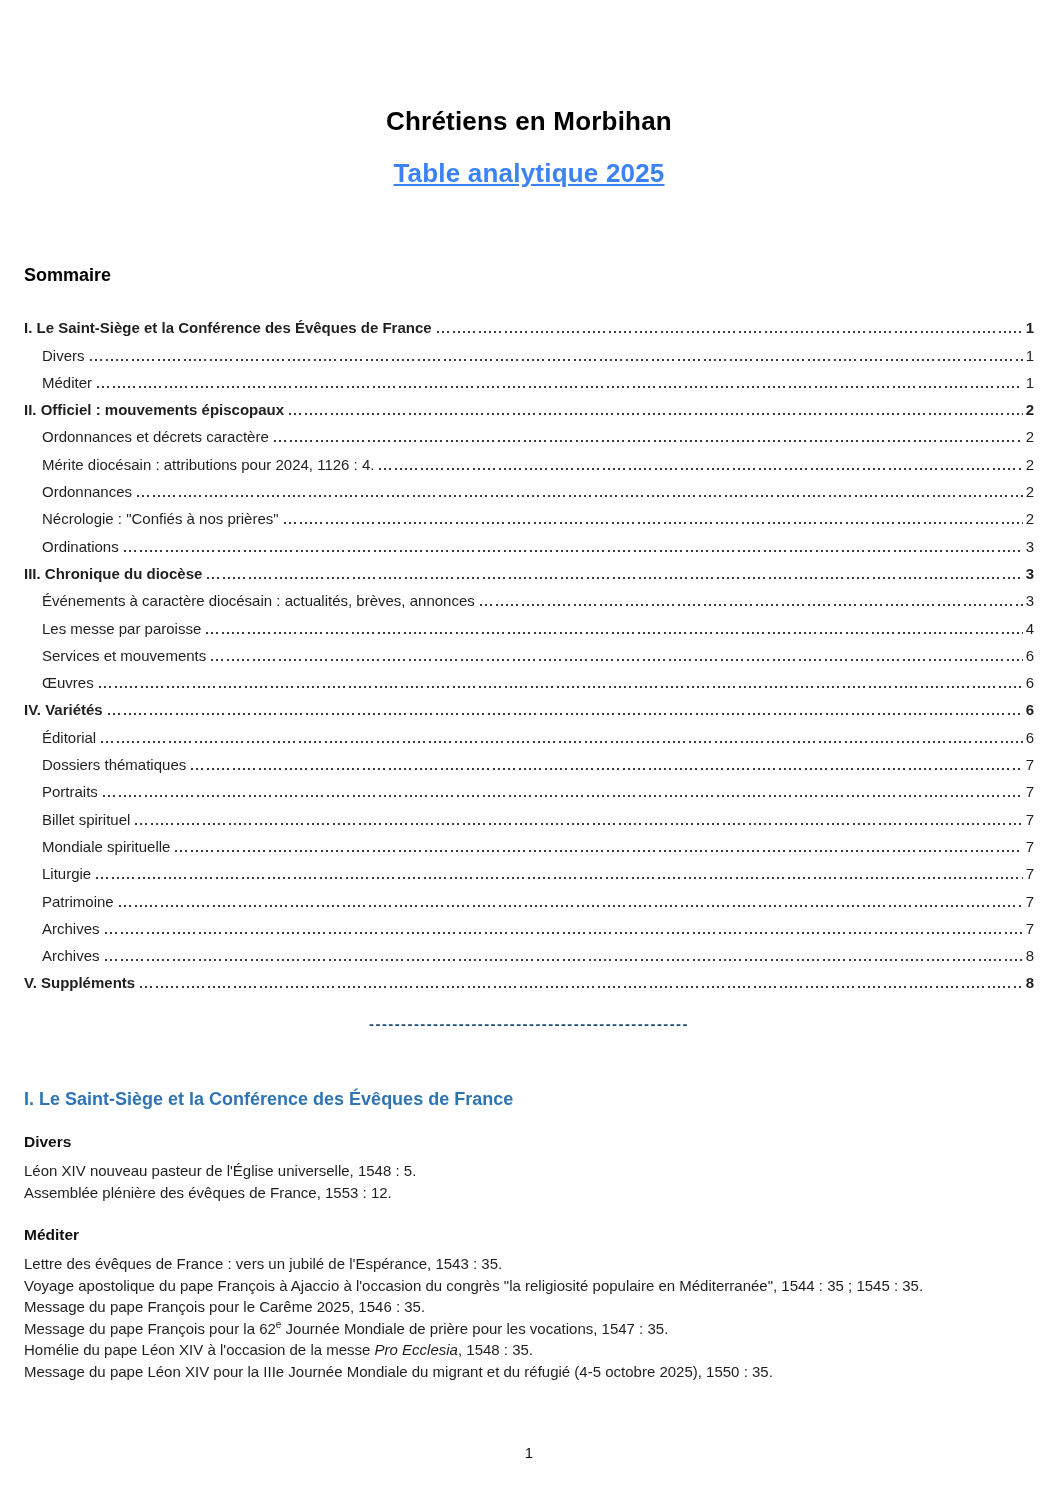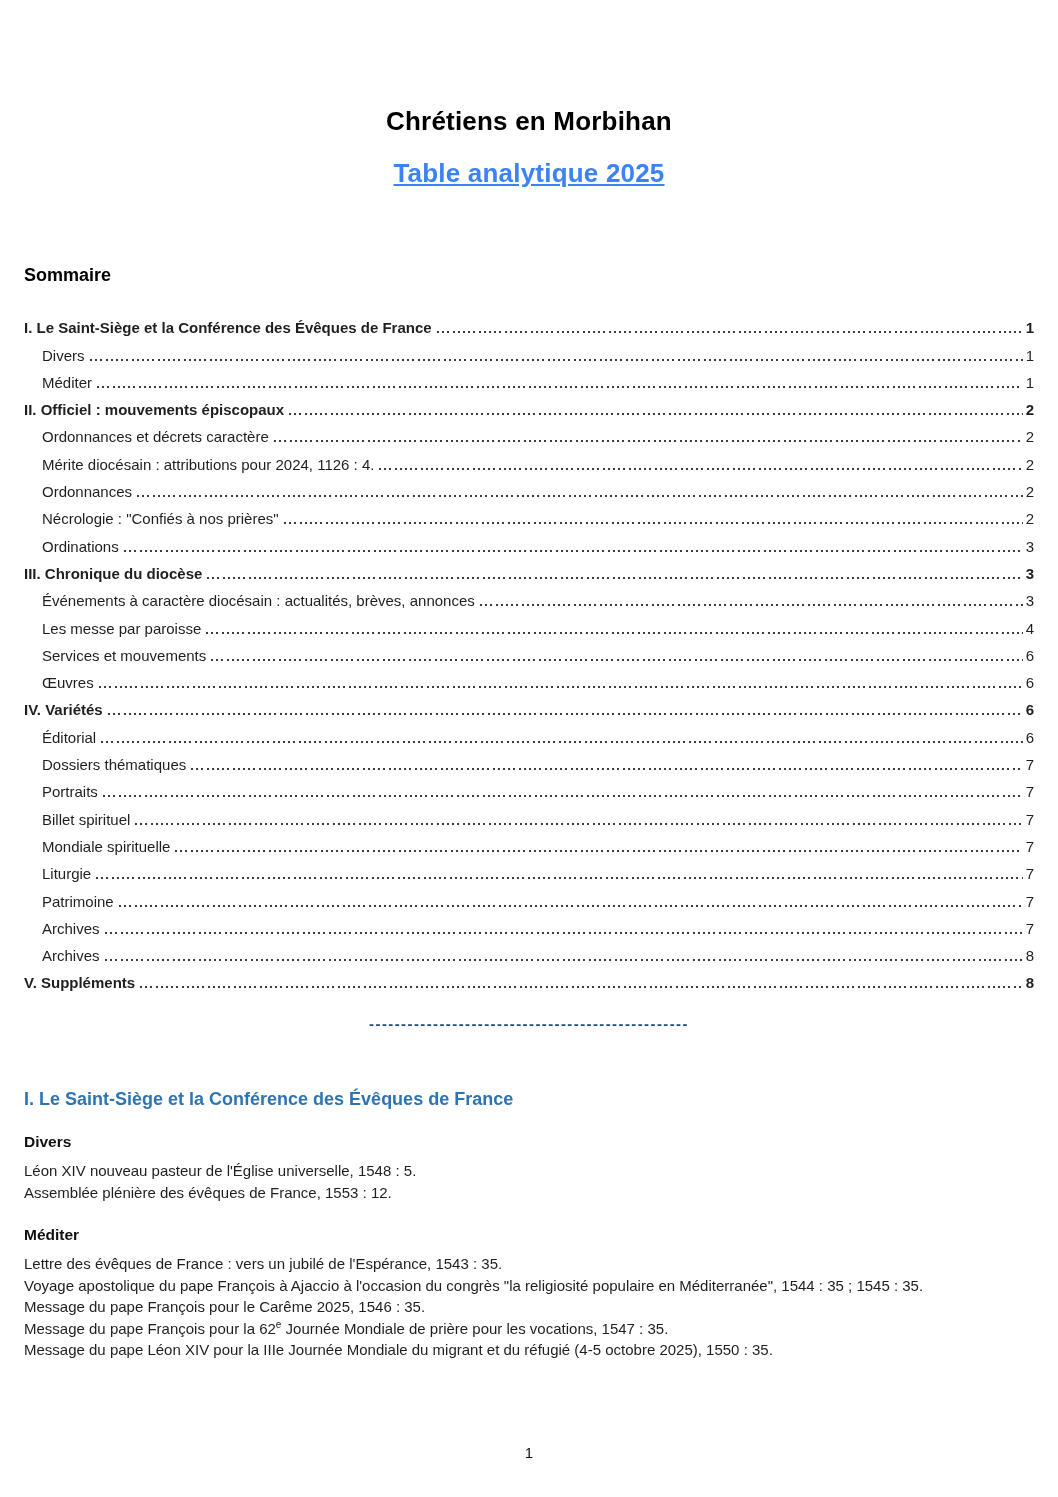--- a/index.html
+++ b/index.html
@@ -234,19 +234,20 @@
       <div class="lines">
         <div class="line"><span>Léon XIV nouveau pasteur de l'Église universelle, 1548 : 5.</span></div>
         <div class="line"><span>Assemblée plénière des évêques de France, 1553 : 12.</span></div>
       </div>
       <h4 class="sub-heading">Méditer</h4>
       <div class="lines">
         <div class="line"><span>Lettre des évêques de France : vers un jubilé de l'Espérance, 1543 : 35.</span></div>
         <div class="line"><span>Voyage apostolique du pape François à Ajaccio à l'occasion du congrès "la religiosité populaire en Méditerranée", 1544 : 35 ; 1545 : 35.</span></div>
         <div class="line"><span>Message du pape François pour le Carême 2025, 1546 : 35.</span></div>
         <div class="line"><span>Message du pape François pour la 62</span><sup>e</sup><span> Journée Mondiale de prière pour les vocations, 1547 : 35.</span></div>
+        <div class="line"><span>Homélie du pape Léon XIV à l'occasion de la messe </span><em>Pro Ecclesia</em><span>, 1548 : 35.</span></div>
         <div class="line"><span>Message du pape Léon XIV pour la IIIe Journée Mondiale du migrant et du réfugié (4-5 octobre 2025), 1550 : 35.</span></div>
       </div>
     </section>
 
   <footer class="page-footer">1</footer>
 
 </div>
 
 </body></html>

